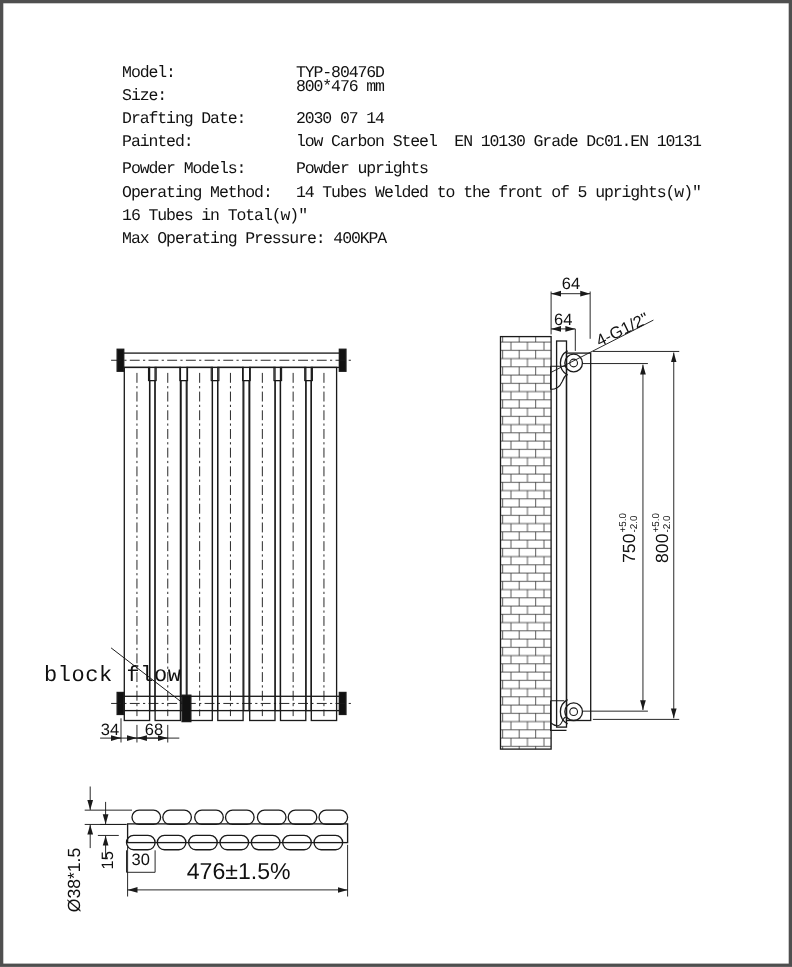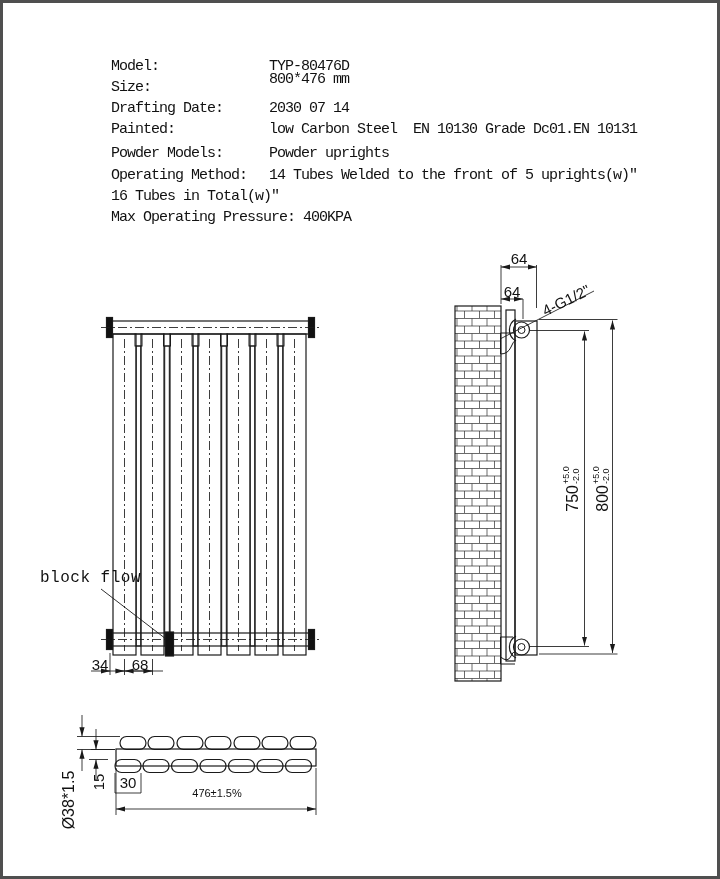--- a/index.html
+++ b/index.html
@@ -6,25 +6,25 @@
   #page{
     position:relative;width:720px;height:879px;background:#ffffff;
     border:3px solid #4f4f4f;box-sizing:border-box;overflow:hidden;
     font-family:"Liberation Sans","DejaVu Sans",sans-serif;color:#111111;
   }
   #lineart{position:absolute;left:0;top:0;}
   .txt{position:absolute;white-space:pre;}
   .mono{font-family:"Liberation Mono","DejaVu Sans Mono",monospace;
         font-size:15px;letter-spacing:-1px;color:#111111;}
   .blockflow{font-family:"Liberation Mono","DejaVu Sans Mono",monospace;
-        font-size:16px;letter-spacing:0.5px;color:#111111;}
+        font-size:20px;letter-spacing:0.5px;color:#111111;margin-top:34px;}
   .anchor{position:absolute;width:0;height:0;}
   .lbl{position:absolute;left:0;top:0;transform:translate(-50%,-50%);
        white-space:nowrap;font-size:15px;color:#111111;}
-  .lbl.big{font-size:11px;}
+  .lbl.big{font-size:21px;}
   .rot{position:absolute;left:0;top:0;transform:translate(-50%,-50%) rotate(-90deg);
        white-space:nowrap;font-size:16px;display:inline-flex;align-items:center;color:#111111;}
   .rot.slant{transform:translate(-50%,-50%) rotate(-26deg);font-size:15px;}
   .tolstack{display:inline-flex;flex-direction:column;font-size:9px;
             line-height:1.1;margin-left:1px;transform:translateY(-1px);}
 </style>
 </head>
 <body>
 
 <div id="page">

